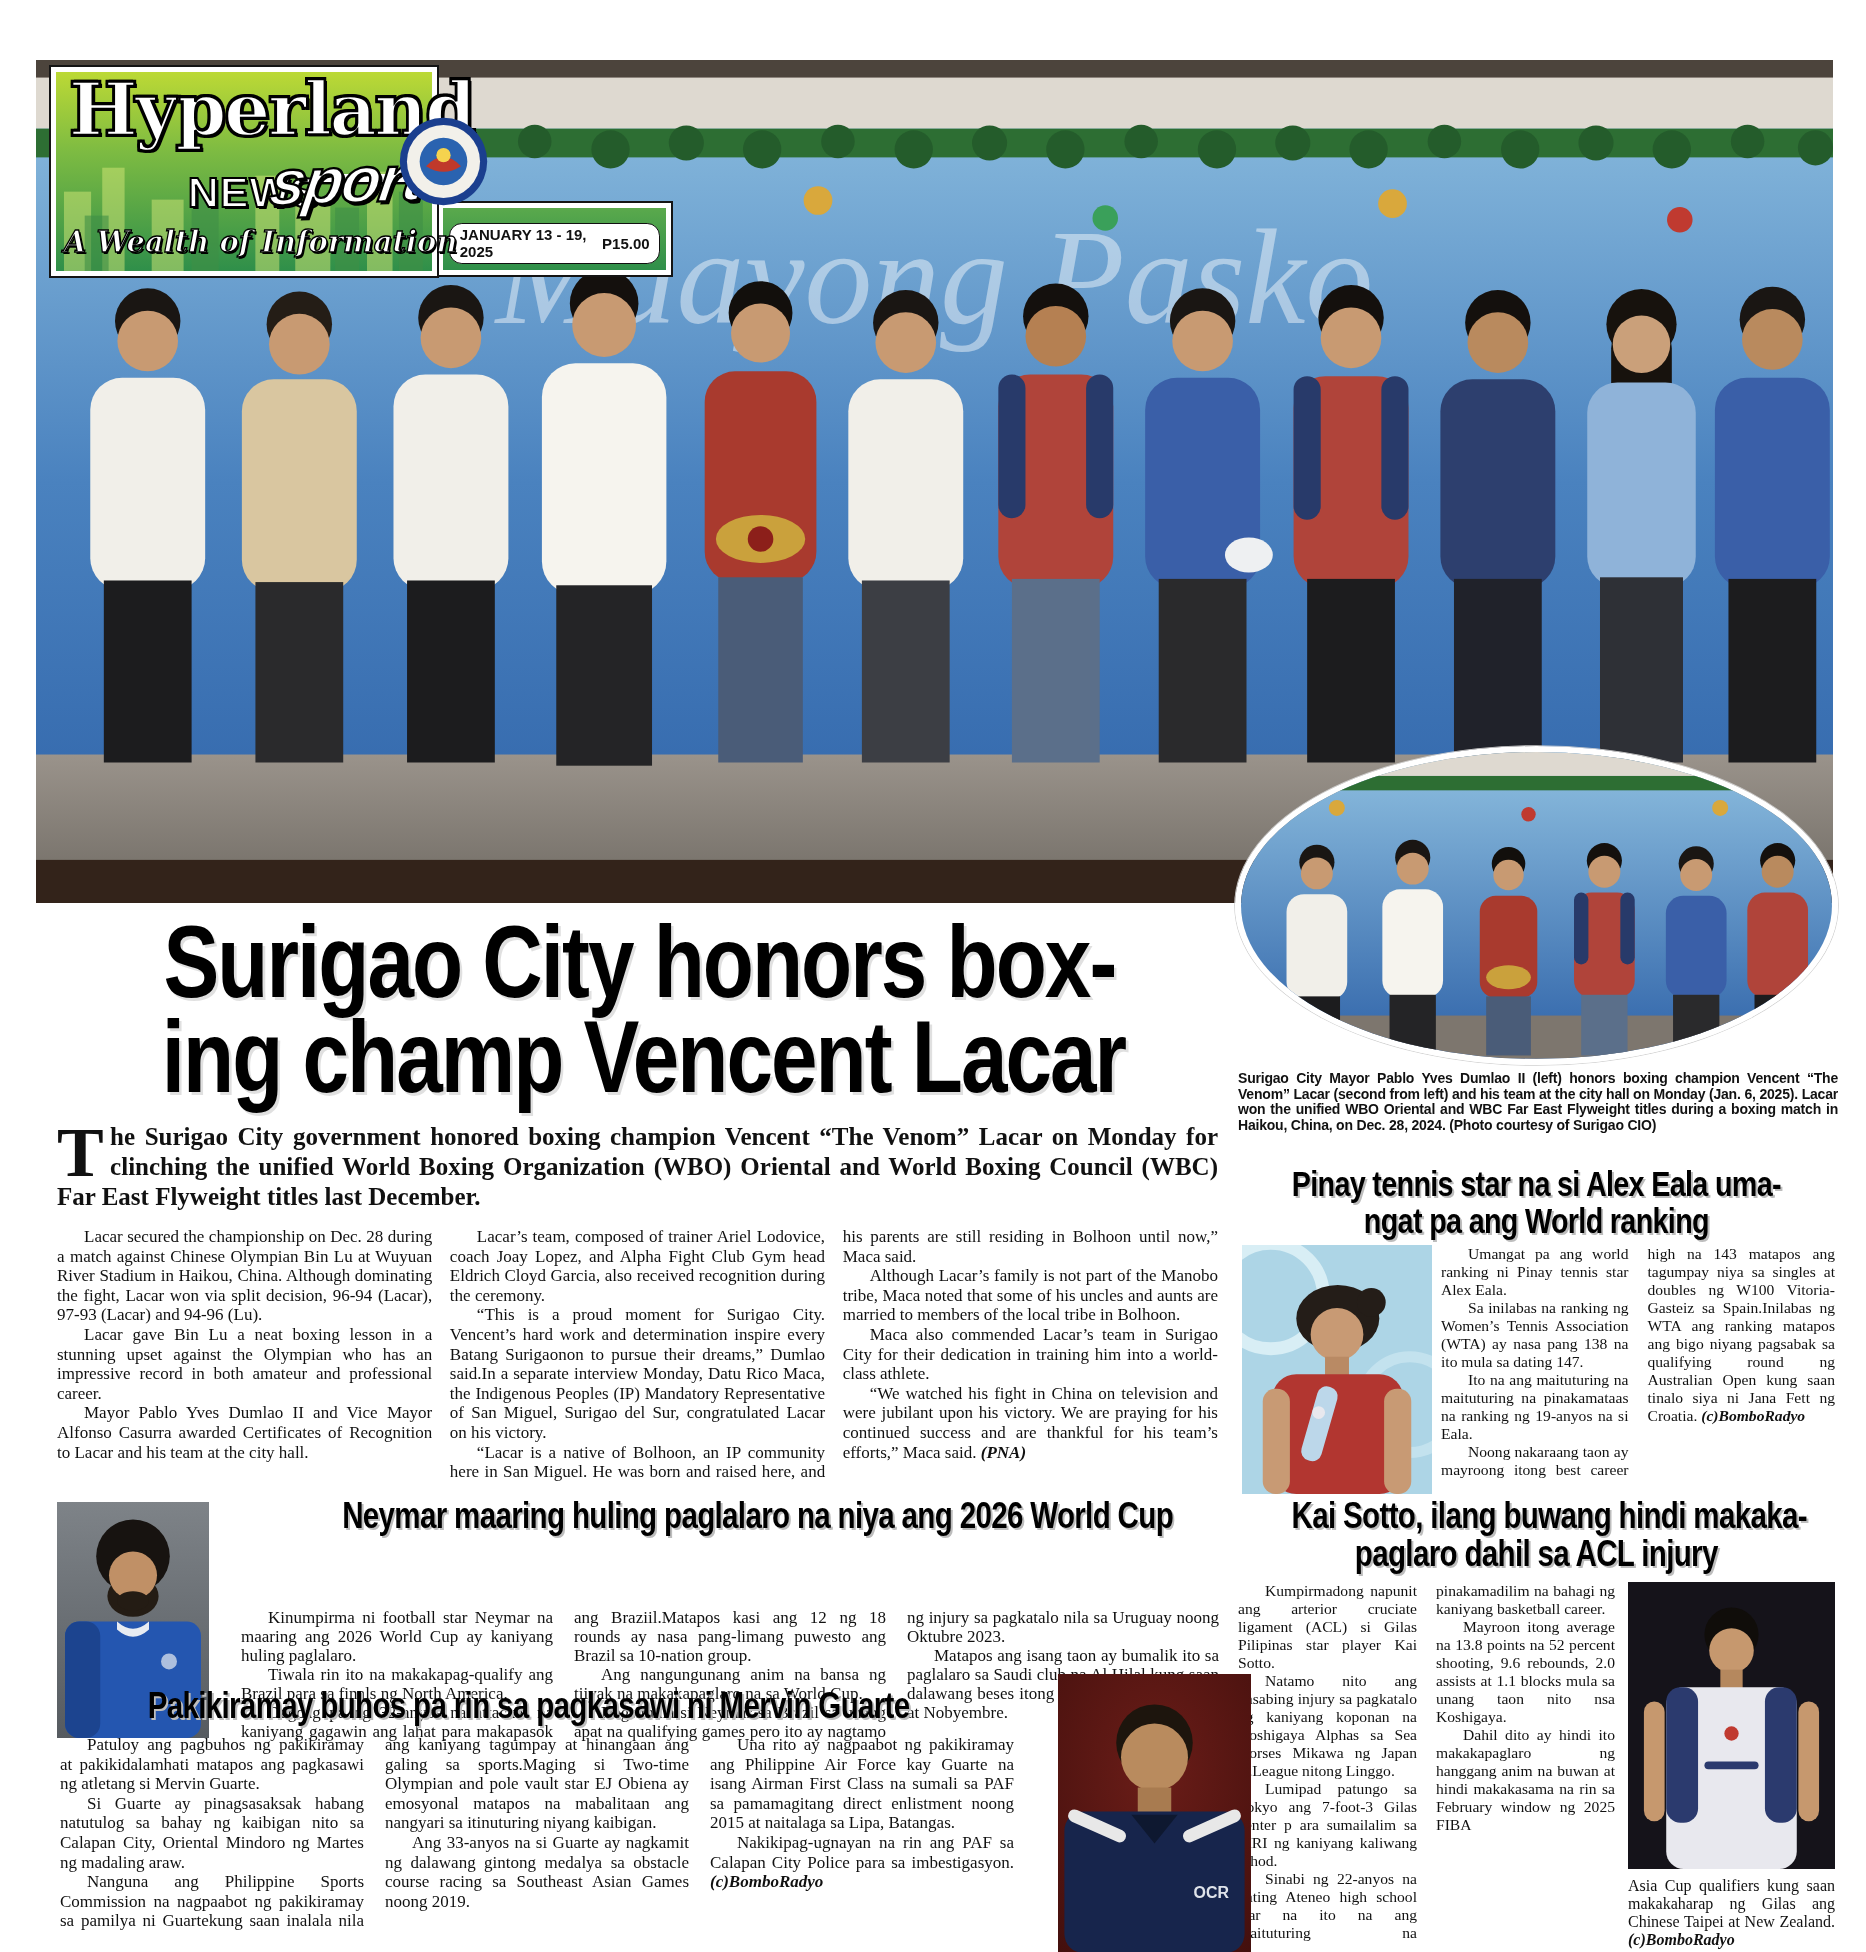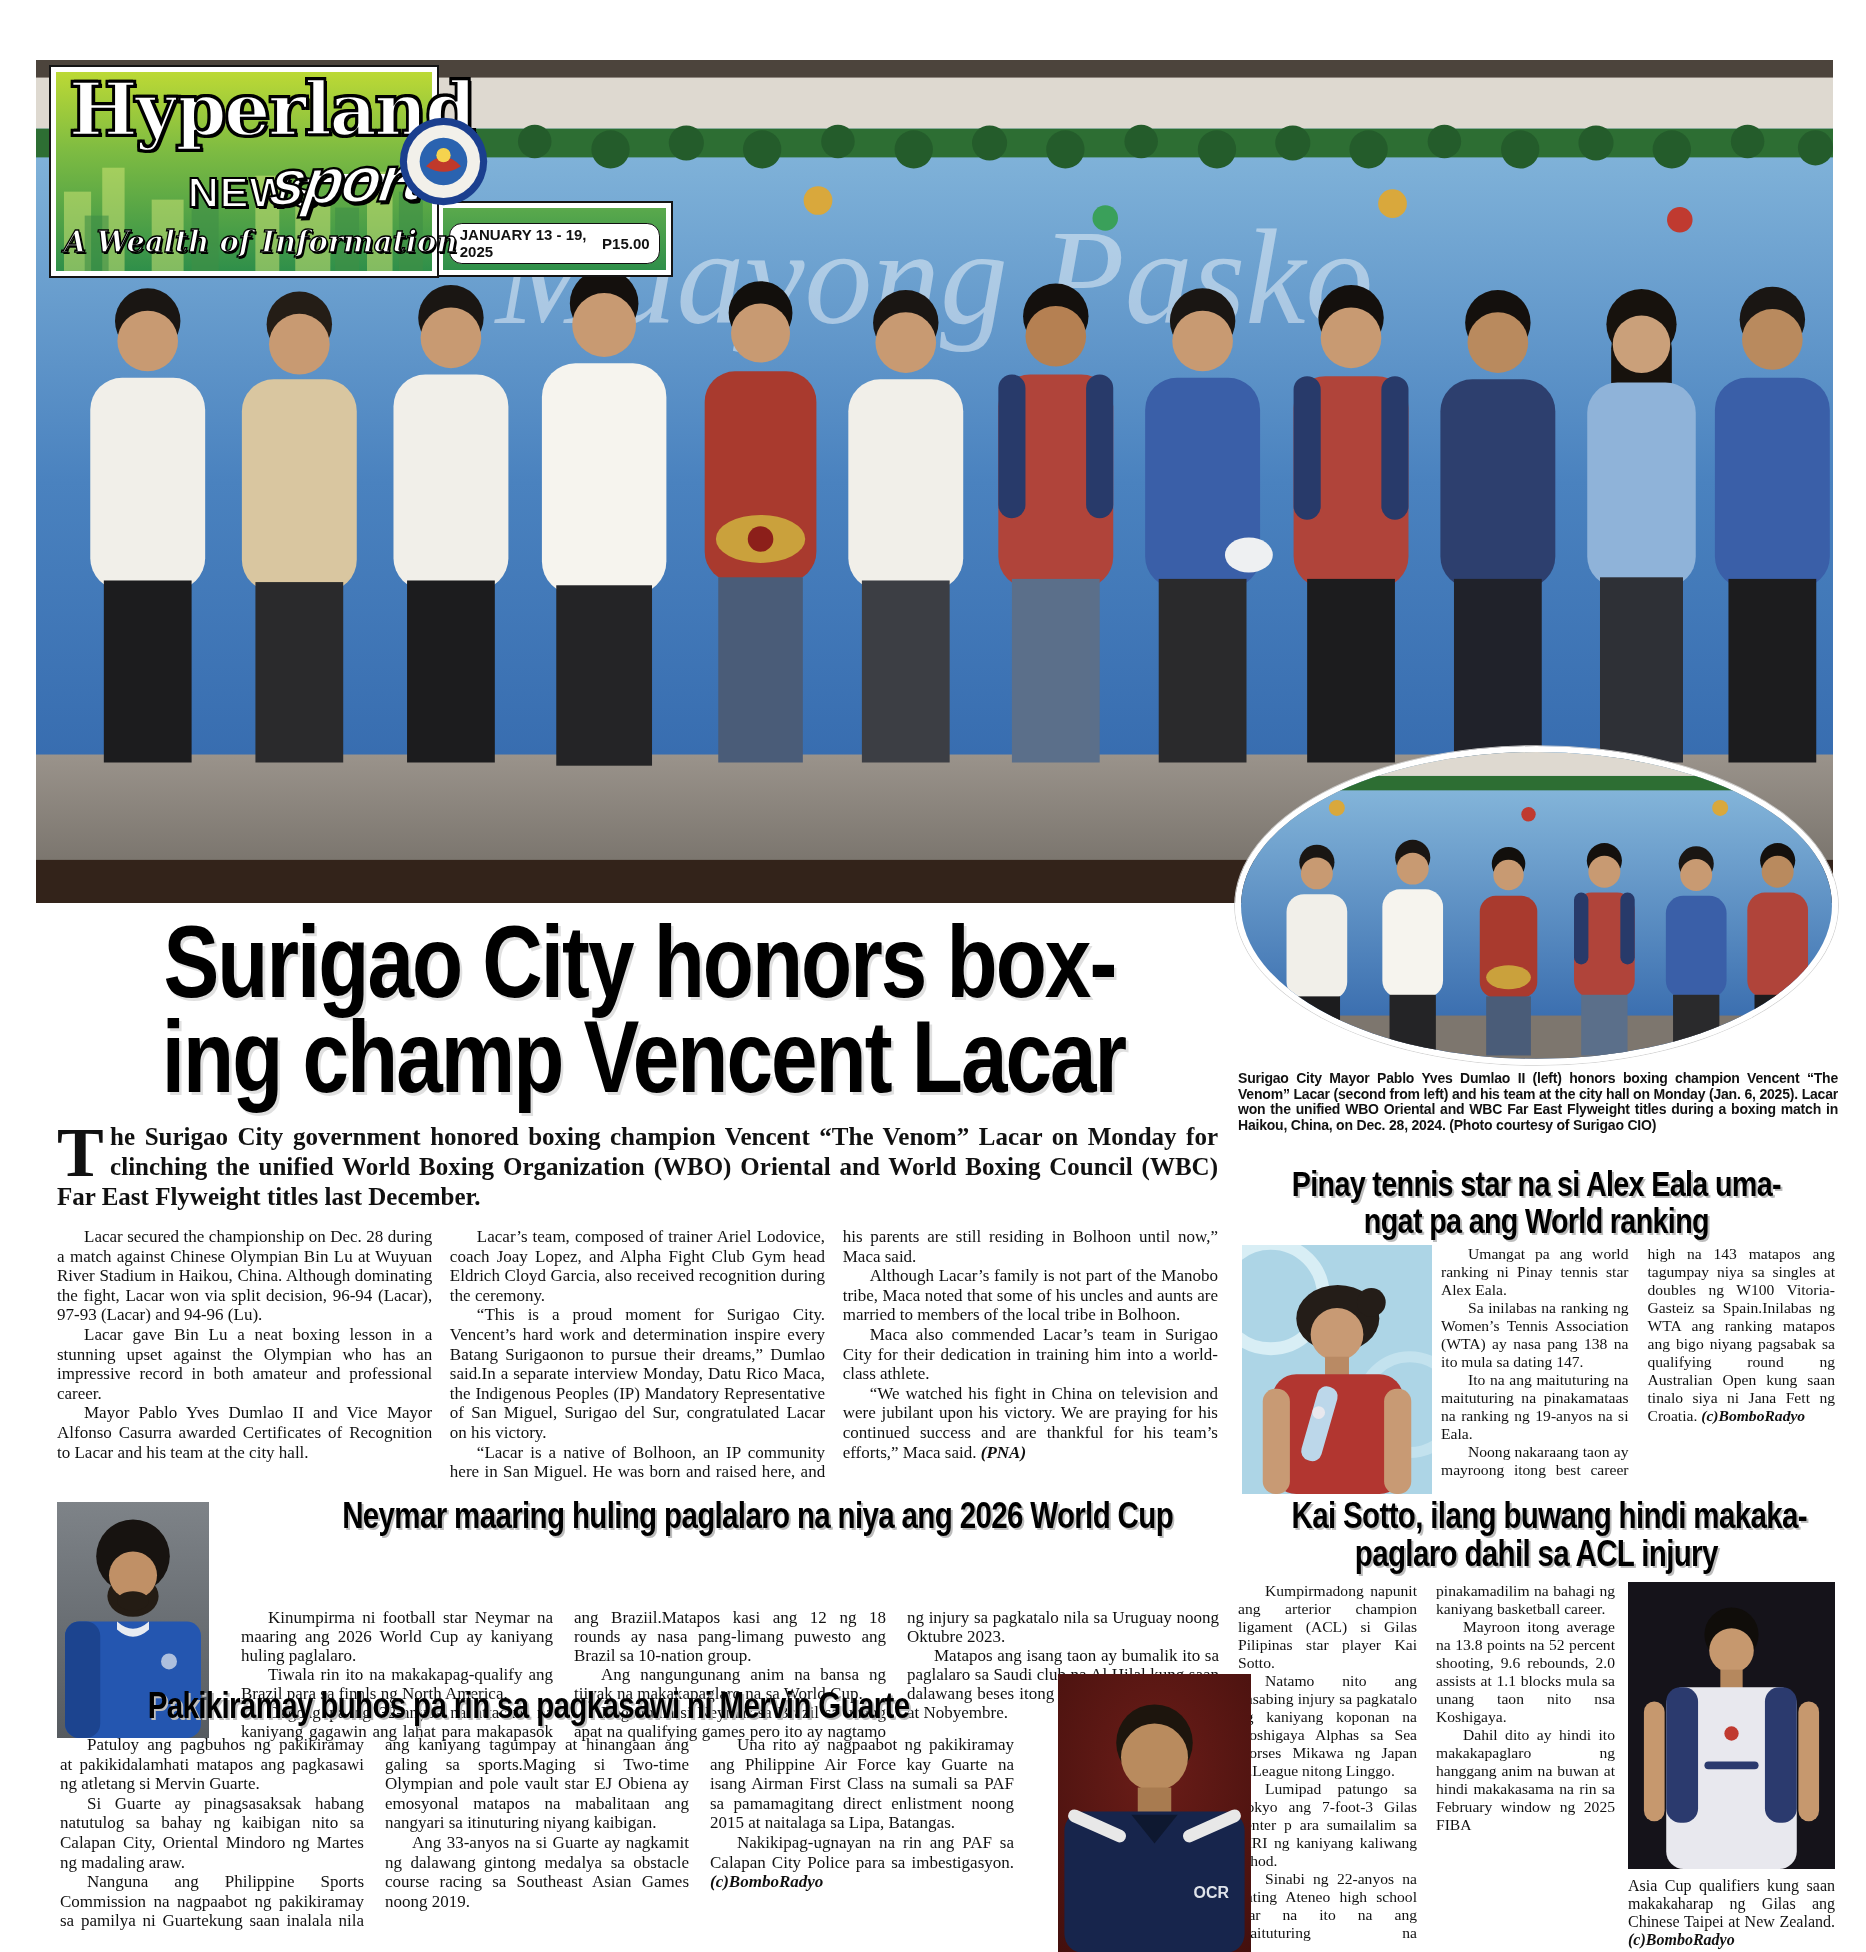--- a/index.html
+++ b/index.html
@@ -377,21 +377,21 @@
     <p>Nagsimula si Neymar sa Brazil sa unang apat na qualifying games pero ito ay nagtamo ng injury sa pagkatalo nila sa Uruguay noong Oktubre 2023.</p>
     <p>Matapos ang isang taon ay bumalik ito sa paglalaro sa Saudi club na Al Hilal kung saan dalawang beses itong naglaro noong Oktubre at Nobyembre.</p>
 
   </div>
 
   <div class="sub-headline sotto-headline">
     <div class="line"><span class="cond">Kai Sotto, ilang buwang hindi makaka-</span></div>
     <div class="line"><span class="cond">paglaro dahil sa ACL injury</span></div>
   </div>
   <div class="sotto-body cols">
-    <p>Kumpirmadong napunit ang arterior champion ligament (ACL) si Gilas Pilipinas star player Kai Sotto.</p>
+    <p>Kumpirmadong napunit ang arterior cruciate ligament (ACL) si Gilas Pilipinas star player Kai Sotto.</p>
     <p>Natamo nito ang nasabing injury sa pagkatalo ng kaniyang koponan na Koshigaya Alphas sa Sea Horses Mikawa ng Japan B.League nitong Linggo.</p>
     <p>Lumipad patungo sa Tokyo ang 7-foot-3 Gilas center p ara sumailalim sa MRI ng kaniyang kaliwang tuhod.</p>
     <p>Sinabi ng 22-anyos na dating Ateneo high school star na ito na ang maituturing na pinakamadilim na bahagi ng kaniyang basketball career.</p>
     <p>Mayroon itong average na 13.8 points na 52 percent shooting, 9.6 rebounds, 2.0 assists at 1.1 blocks mula sa unang taon nito nsa Koshigaya.</p>
     <p>Dahil dito ay hindi ito makakapaglaro ng hanggang anim na buwan at hindi makakasama na rin sa February window ng 2025 FIBA</p>
   </div>
   <div class="photo" style="left:1628px;top:1582px;width:207px;height:287px;">
     <svg viewBox="0 0 260 360" preserveAspectRatio="none">
       <rect width="260" height="360" fill="#15131a"></rect>
       <circle cx="130" cy="66" r="34" fill="#100d0a"></circle>

